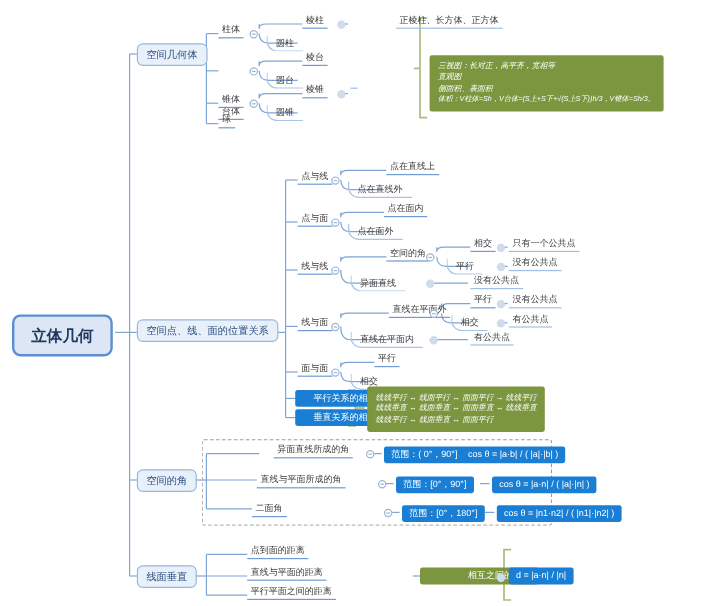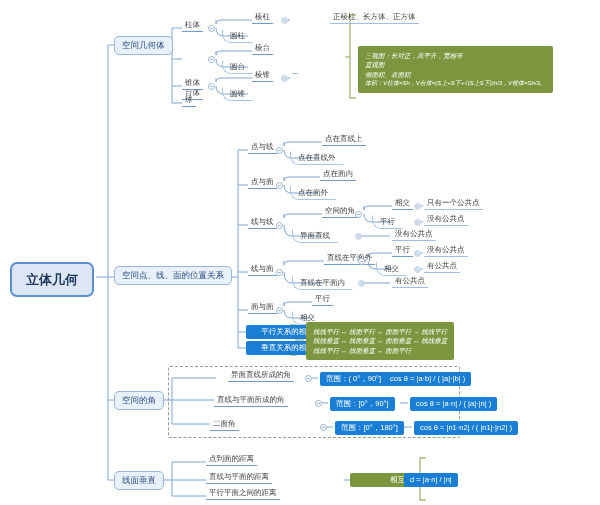--- a/index.html
+++ b/index.html
@@ -330,15 +330,15 @@
   <div class="node bluebox" style="left:335px;top:421px;">范围：[0°，180°]</div>
   <div class="node bluebox" style="left:414px;top:421px;">cos θ = |n1·n2| / ( |n1|·|n2| )</div>
 
   <div class="node lvl1" style="left:114px;top:471px;">线面垂直</div>
   <div class="node uline" style="left:206px;top:454px;">点到面的距离</div>
   <div class="node uline" style="left:206px;top:472px;">直线与平面的距离</div>
   <div class="node uline" style="left:206px;top:488px;">平行平面之间的距离</div>
 
   <div class="node greenbox" style="left:350px;top:473px;padding-left:40px;">相互之间的转化</div>
   <div class="dot plain" style="left:414px;top:478px;"></div>
-  <div class="node bluebox" style="left:404px;top:473px;">d = |a·n| / |n|</div>
+  <div class="node bluebox" style="left:424px;top:473px;">d = |a·n| / |n|</div>
 
 </div>
 
 </body></html>

